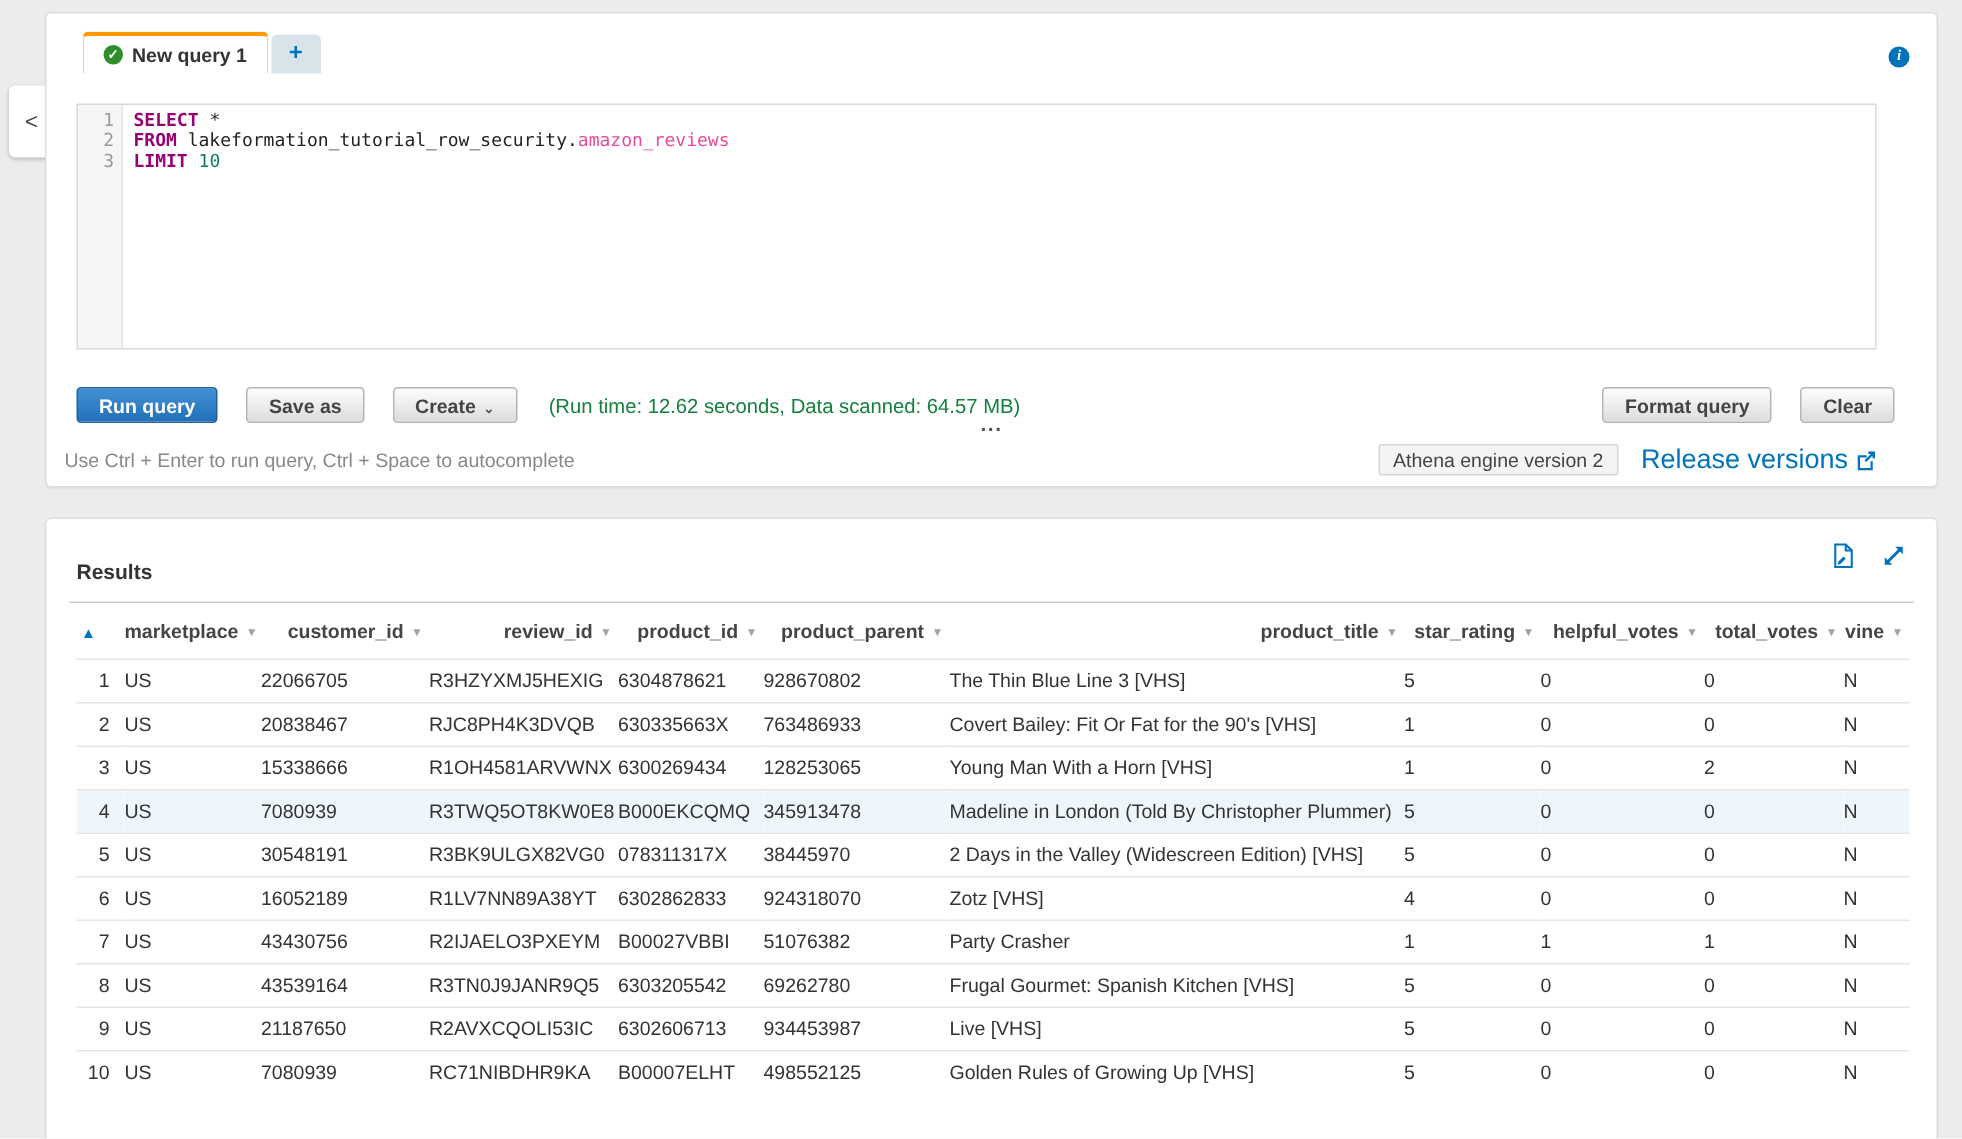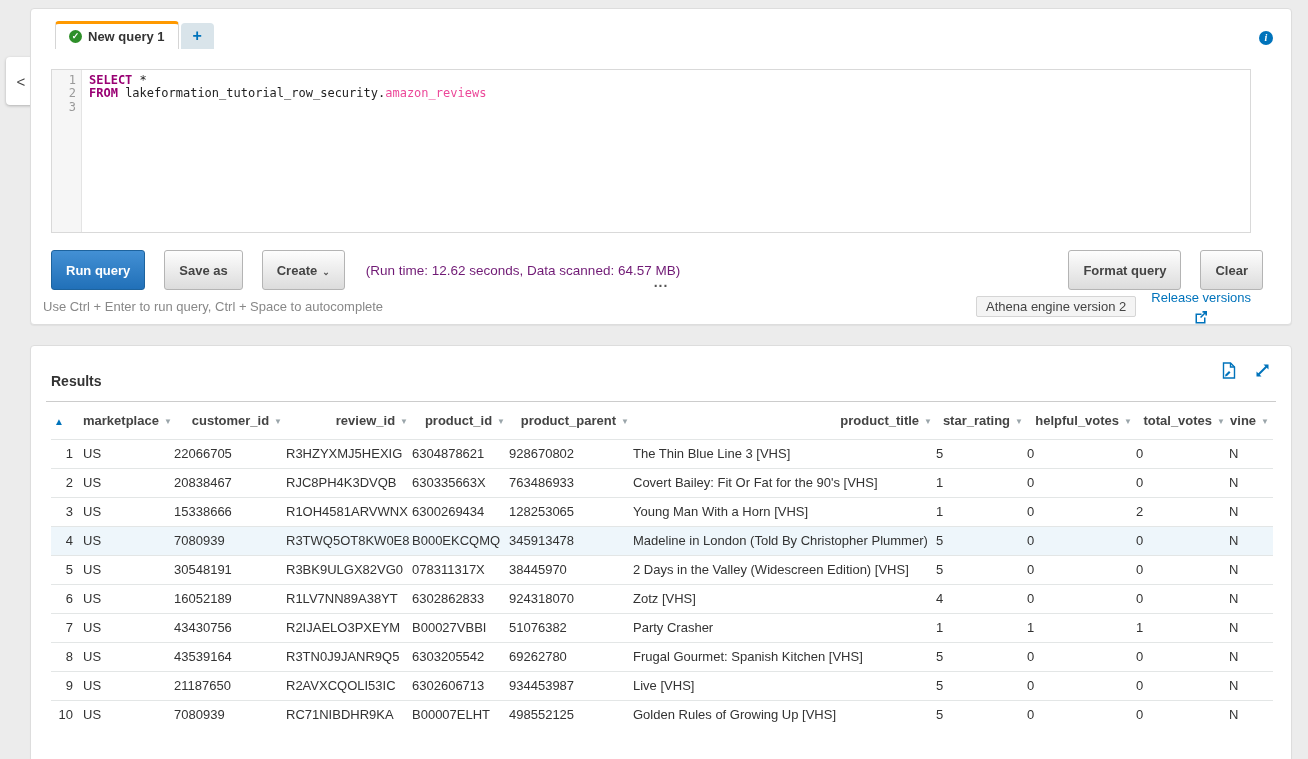--- a/index.html
+++ b/index.html
@@ -54,48 +54,48 @@
   .code { flex:1; padding:4px 0 0 7px; white-space:pre; cursor:text; }
   .tok-kw { color:#990073; font-weight:bold; }
   .tok-ident { color:#ec4899; }
   .tok-num { color:#0c7f5f; }
   .tok-plain { color:#222; }
   .btn-row {
     position:absolute; left:20px; right:20px; top:247px; height:28px;
     display:flex; align-items:center;
   }
   .btn {
-    height:40px; border-radius:3px; font-size:13px; font-weight:bold; cursor:pointer;
+    height:24px; border-radius:3px; font-size:13px; font-weight:bold; cursor:pointer;
     font-family:"Liberation Sans", sans-serif; padding:0 14px;
   }
   .btn-primary {
     background:linear-gradient(#4390d4,#2170b8); border:1px solid #1d639e; color:#fff;
   }
   .btn-default {
     background:linear-gradient(#fdfdfd,#dcdcdc); border:1px solid #b4b4b4; color:#444;
   }
   .btn + .btn { margin-left:19px; }
   .caret-down { font-size:9px; margin-left:5px; color:#555; }
-  .run-stats { margin-left:21px; font-size:13.5px; color:#701a75; }
+  .run-stats { margin-left:21px; font-size:13.5px; color:#15803d; }
   .right-btns { margin-left:auto; margin-right:8px; display:flex; }
   .grip {
     position:absolute; left:50%; transform:translateX(-50%); top:268px;
     color:#555; font-weight:bold; font-size:14px; letter-spacing:1px; cursor:row-resize; line-height:10px;
   }
   .hint-row {
     position:absolute; left:12px; right:20px; top:287px; height:21px;
     display:flex; align-items:center;
   }
   .hint { color:#888; font-size:13px; }
   .engine-area { margin-left:auto; margin-right:20px; display:flex; align-items:center; gap:15px; }
   .engine-badge {
     background:#f4f4f4; border:1px solid #d5d5d5; border-radius:2px; color:#444;
     font-size:13px; padding:2px 9px;
   }
-  .link { color:#0073bb; font-size:13px; text-decoration:none; cursor:pointer; display:flex; align-items:center; gap:5px;flex-direction:column; }
+  .link { color:#0073bb; font-size:18px; text-decoration:none; cursor:pointer; display:flex; align-items:center; gap:5px; }
   
   #results-panel { left:30px; top:345px; width:1262px; height:430px; }
   .results-title { position:absolute; left:20px; top:27px; font-size:14px; font-weight:bold; color:#333; }
   .results-icons { position:absolute; right:20px; top:16px; display:flex; gap:17px; }
   .results-icons svg { cursor:pointer; }
   .results-divider { position:absolute; left:15px; right:15px; top:55px; border-top:1px solid #ccc; }
   table.results {
     position:absolute; left:20px; top:56px; width:1222px;
     border-collapse:collapse; font-size:13px; color:#333; table-layout:fixed;
   }
@@ -132,21 +132,21 @@
       <span>+</span>
     </div>
   </div>
 
   <div class="editor">
     <div class="gutter" id="gutter">
         <div>1</div>
         <div>2</div>
         <div>3</div>
       </div>
-    <div class="code" id="code-lines"><div><span class="tok-kw">SELECT</span><span class="tok-plain"> *</span></div><div><span class="tok-kw">FROM</span><span class="tok-plain"> lakeformation_tutorial_row_security.</span><span class="tok-ident">amazon_reviews</span></div></div>
+    <div class="code" id="code-lines"><div><span class="tok-kw">SELECT</span><span class="tok-plain"> *</span></div><div><span class="tok-kw">FROM</span><span class="tok-plain"> lakeformation_tutorial_row_security.</span><span class="tok-ident">amazon_reviews</span></div><div><span class="tok-kw">LIMIT</span><span class="tok-plain"> </span><span class="tok-num">10</span></div></div>
   </div>
 
   <div class="btn-row">
     <button class="btn btn-primary">Run query</button>
     <button class="btn btn-default">Save as</button>
     <button class="btn btn-default">
       <span>Create</span><span class="caret-down">⌄</span>
     </button>
     <span class="run-stats">(Run time: 12.62 seconds, Data scanned: 64.57 MB)</span>
     <span class="right-btns">

